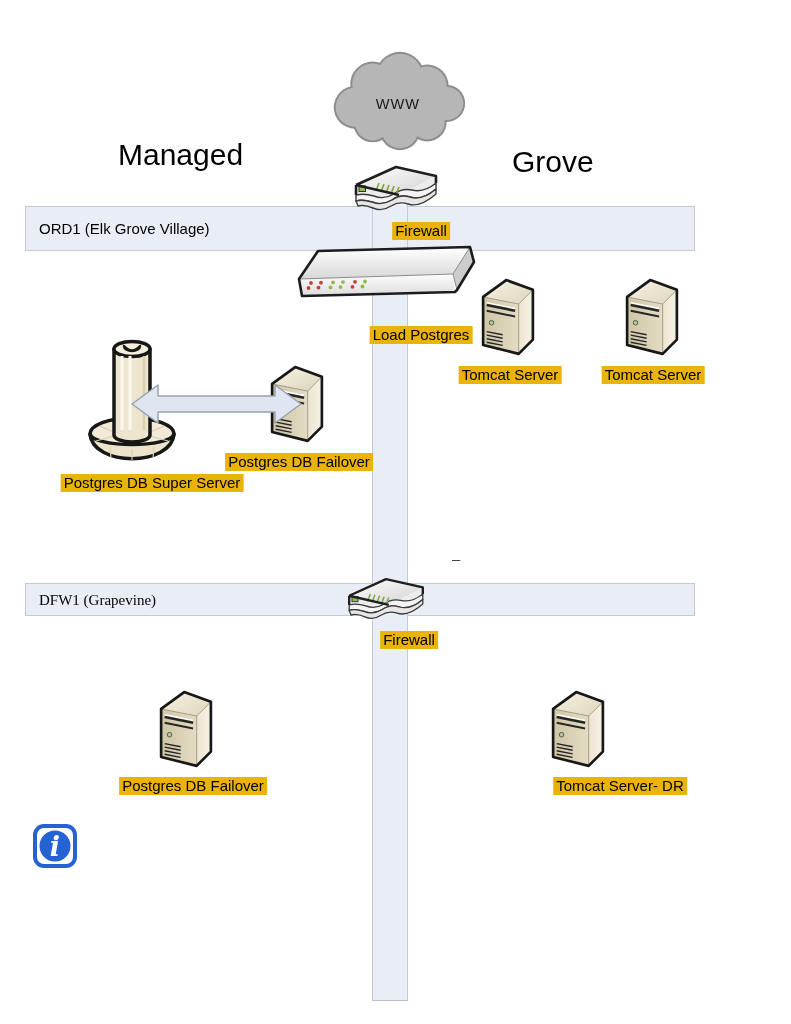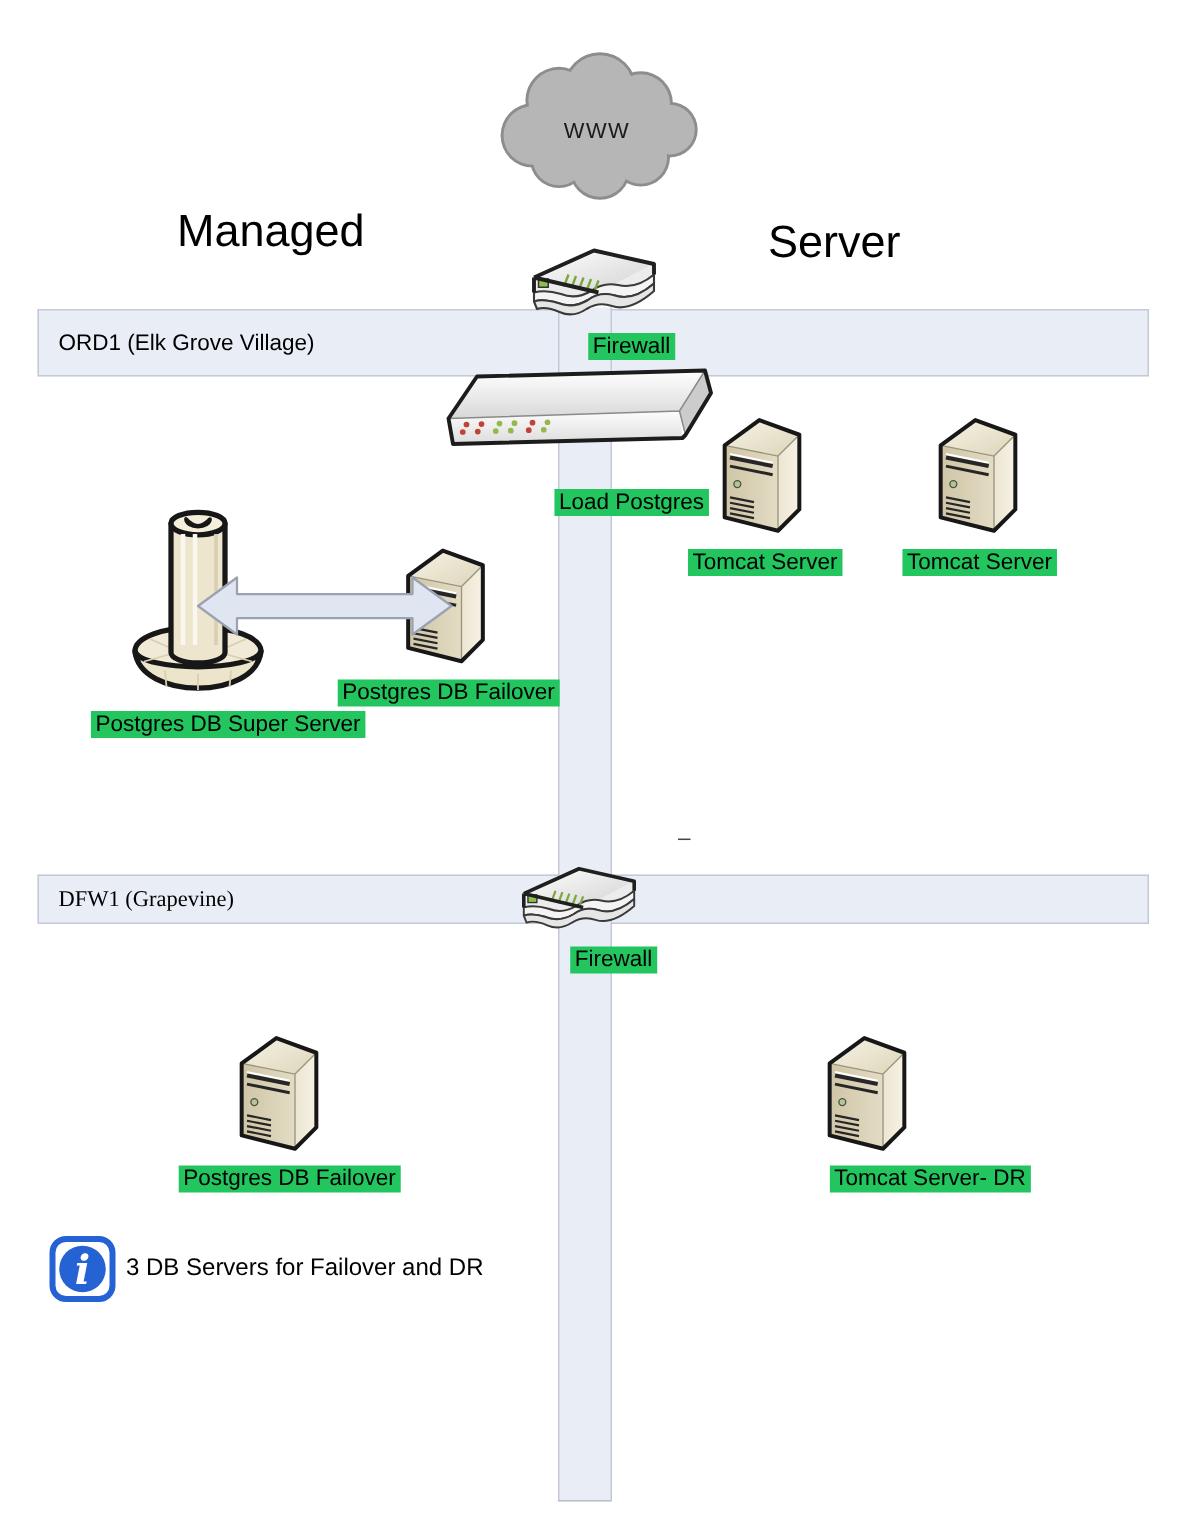--- a/index.html
+++ b/index.html
@@ -3,42 +3,42 @@
 <meta charset="utf-8">
 <style>
   html,body{margin:0;padding:0;}
   body{
     width:791px;height:1024px;position:relative;overflow:hidden;
     background:#ffffff;
     font-family:"Liberation Sans",sans-serif;
     color:#111;
   }
   .band{
-    position:absolute;left:25px;width:741px;
+    position:absolute;left:25px;width:670px;
     background:#e9edf6;border:1px solid #c3c9d6;
     box-sizing:border-box;z-index:1;
   }
   .band-label{
     font-size:15px;padding-left:13px;color:#000;white-space:nowrap;
   }
   .vband{
     position:absolute;left:372px;top:205px;width:36px;height:796px;
     background:#e9edf6;
     border-left:1px solid #c3c9d6;border-right:1px solid #c3c9d6;border-bottom:1px solid #b8bec9;
     box-sizing:border-box;z-index:2;
   }
   .zone-label{
     position:absolute;font-size:30px;color:#000;white-space:nowrap;z-index:3;
   }
   .node{position:absolute;z-index:4;}
   .node svg{display:block;}
   .lbl{
     position:absolute;transform:translateX(-50%);
     font-size:15px;color:#000;white-space:nowrap;text-align:center;
-    background:#22c55e;padding:0 3px;z-index:7;line-height:1.2;
+    background:#eab308;padding:0 3px;z-index:7;line-height:1.2;
   }
   .arrow{position:absolute;z-index:6;}
   .dash{position:absolute;left:452px;top:550px;font-size:15px;color:#444;z-index:3;}
   .note{position:absolute;left:32px;top:823px;z-index:4;display:flex;align-items:center;}
   .note-text{font-size:16px;color:#000;margin-left:6px;white-space:nowrap;}
   .hidden-defs{position:absolute;width:0;height:0;overflow:hidden;}
 </style>
 </head>
 <body>
 
@@ -158,29 +158,29 @@
 </svg>
 
 <div class="band" style="top:206px;height:45px;">
   <div class="band-label" style="line-height:44px;">ORD1 (Elk Grove Village)</div>
 </div>
 <div class="band" style="top:583px;height:33px;">
   <div class="band-label" style="line-height:32px;font-family:Liberation Serif, serif;">DFW1 (Grapevine)</div>
 </div>
 <div class="vband"></div>
 
-<div class="node" style="left:324px;top:28px;text-align:center;">
+<div class="node" style="left:324px;top:45px;text-align:center;">
   <svg width="146" height="112" viewBox="0 0 150 115">
     <use href="#sym-cloud"></use>
     <text x="76" y="66" text-anchor="middle" font-size="15" letter-spacing="1" fill="#1a1a1a" font-family="Liberation Sans, sans-serif">WWW</text>
   </svg>
 </div>
 
 <div class="zone-label" style="left:118px;top:138px;">Managed</div>
-<div class="zone-label" style="left:512px;top:145px;">Server</div>
+<div class="zone-label" style="left:512px;top:145px;">Grove</div>
 
 <div class="node" style="left:346px;top:163px;">
   <svg width="100" height="62" viewBox="0 0 100 62">
       <use href="#sym-firewall"></use>
     </svg>
 </div>
 <div class="lbl" style="left:421px;top:222px;">Firewall</div>
 
 <div class="node" style="left:291px;top:245px;">
   <svg width="186" height="58" viewBox="0 0 186 58">
@@ -245,14 +245,13 @@
     </svg>
 </div>
 <div class="lbl" style="left:579px;top:777px;margin-left:41px;">Tomcat Server- DR</div>
 
 <div class="note">
   <svg width="46" height="46" viewBox="0 0 46 46">
     <rect x="3" y="3" width="40" height="40" rx="9" fill="#ffffff" stroke="#2563d4" stroke-width="4"></rect>
     <circle cx="23" cy="23" r="15.5" fill="#2563d4"></circle>
     <text x="23" y="33" text-anchor="middle" font-family="DejaVu Serif, serif" font-weight="bold" font-style="italic" font-size="27" fill="#ffffff">i</text>
   </svg>
-  <div class="note-text">3 DB Servers for Failover and DR</div>
 </div>
 
 </body></html>

